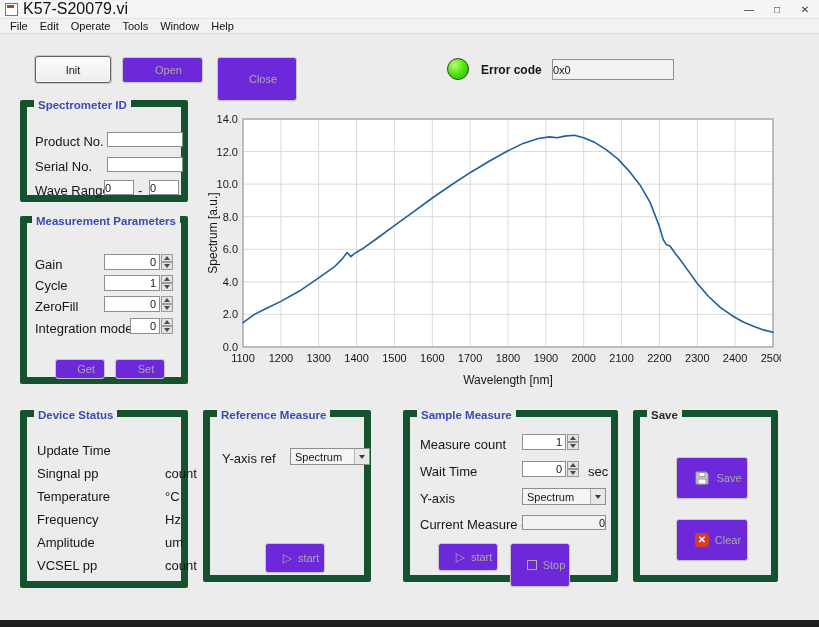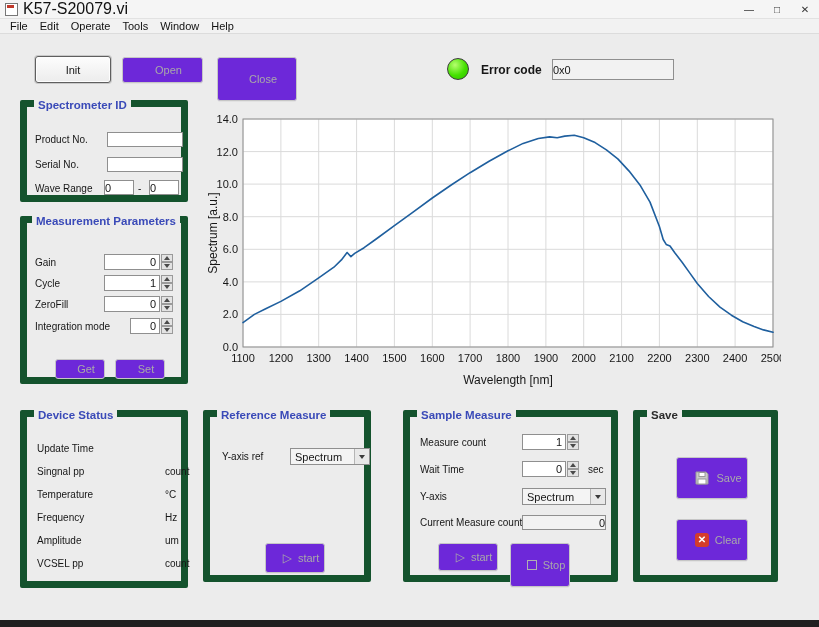--- a/index.html
+++ b/index.html
@@ -28,21 +28,21 @@
   .btn.disabled{background:#6d28d9;border-color:#c6c6c6;color:#a9a9a9;box-shadow:0 1px 0 rgba(0,0,0,0.04);padding-left:12px;}
   
   .led{position:absolute;width:22px;height:22px;border-radius:50%;
     background:radial-gradient(circle at 35% 30%, #b6ff6e, #44e000 55%, #2fbf00);
     border:1px solid #3c3c3c;box-sizing:border-box;}
   
   .field{position:absolute;background:#ffffff;border:1px solid #8f8f8f;box-sizing:border-box;
     font-size:11px;display:flex;align-items:center;padding:0 0;}
   .field.gray{background:#f2f2f2;}
   .field.right{justify-content:flex-end;}
-  .static-label{position:absolute;font-size:10px;color:#161616;white-space:nowrap;}
+  .static-label{position:absolute;font-size:13px;color:#161616;white-space:nowrap;}
   .bold-label{font-weight:600;font-size:12px;}
   
   .group{position:absolute;border:7px solid #14532d;border-radius:2px;box-sizing:border-box;}
   .gtitle{position:absolute;top:-8px;left:7px;background:#ececec;padding:0 4px;
     font-weight:bold;font-size:11.5px;color:var(--accent,#3a4ab8);white-space:nowrap;}
   .gtitle.dark{color:#2b2b2b;}
   
   .spinner{position:absolute;display:flex;height:16px;box-sizing:border-box;}
   .spin-value{background:#fff;border:1px solid #8f8f8f;box-sizing:border-box;height:16px;
     display:flex;align-items:center;justify-content:flex-end;padding:0 3px;font-size:11px;}

